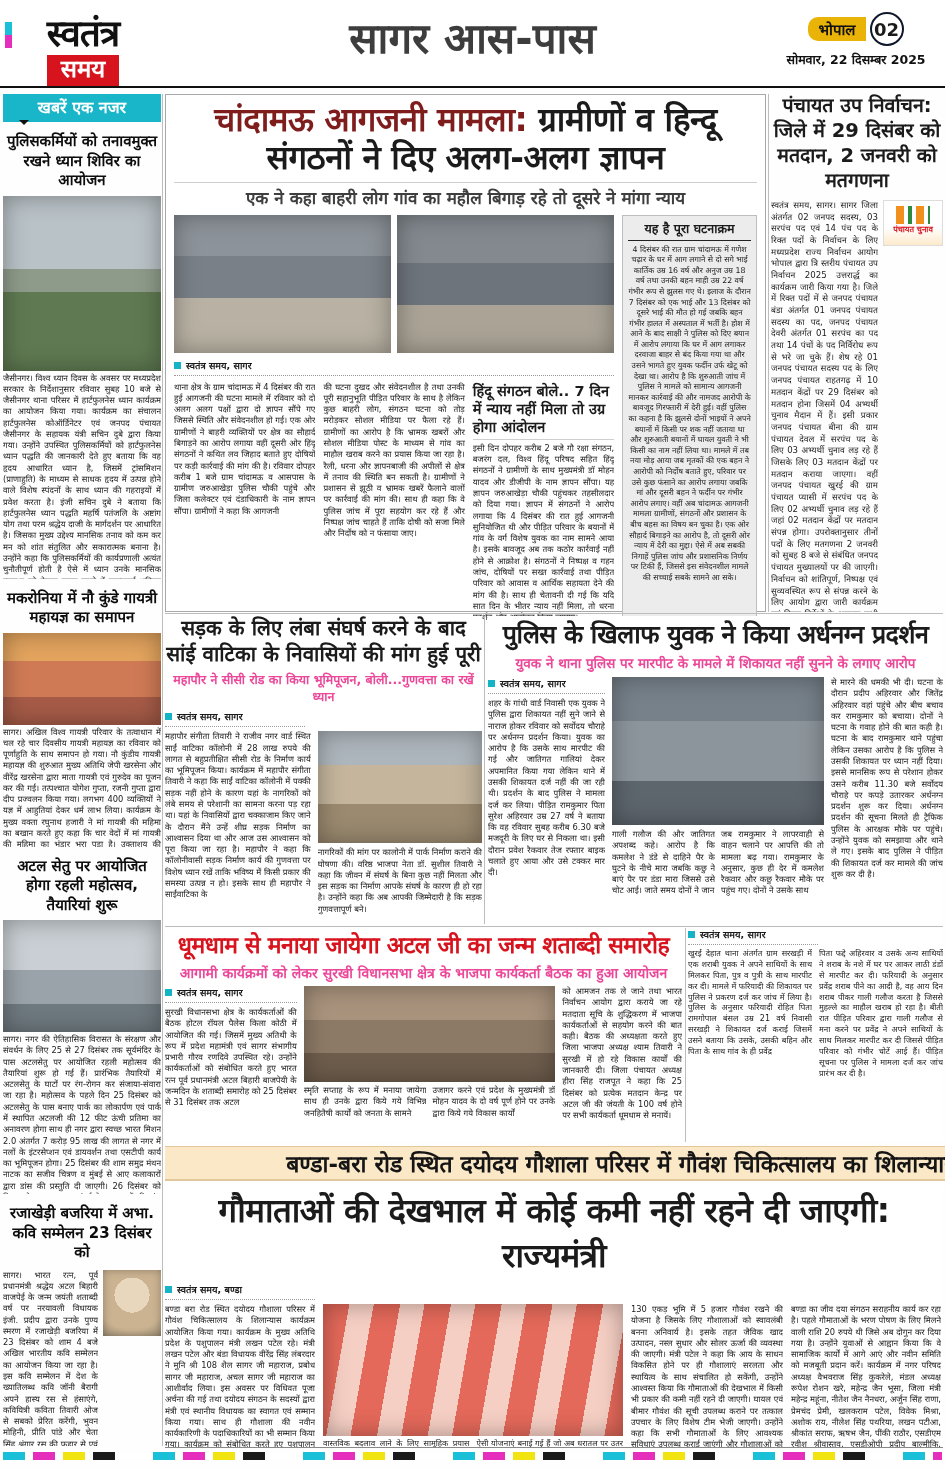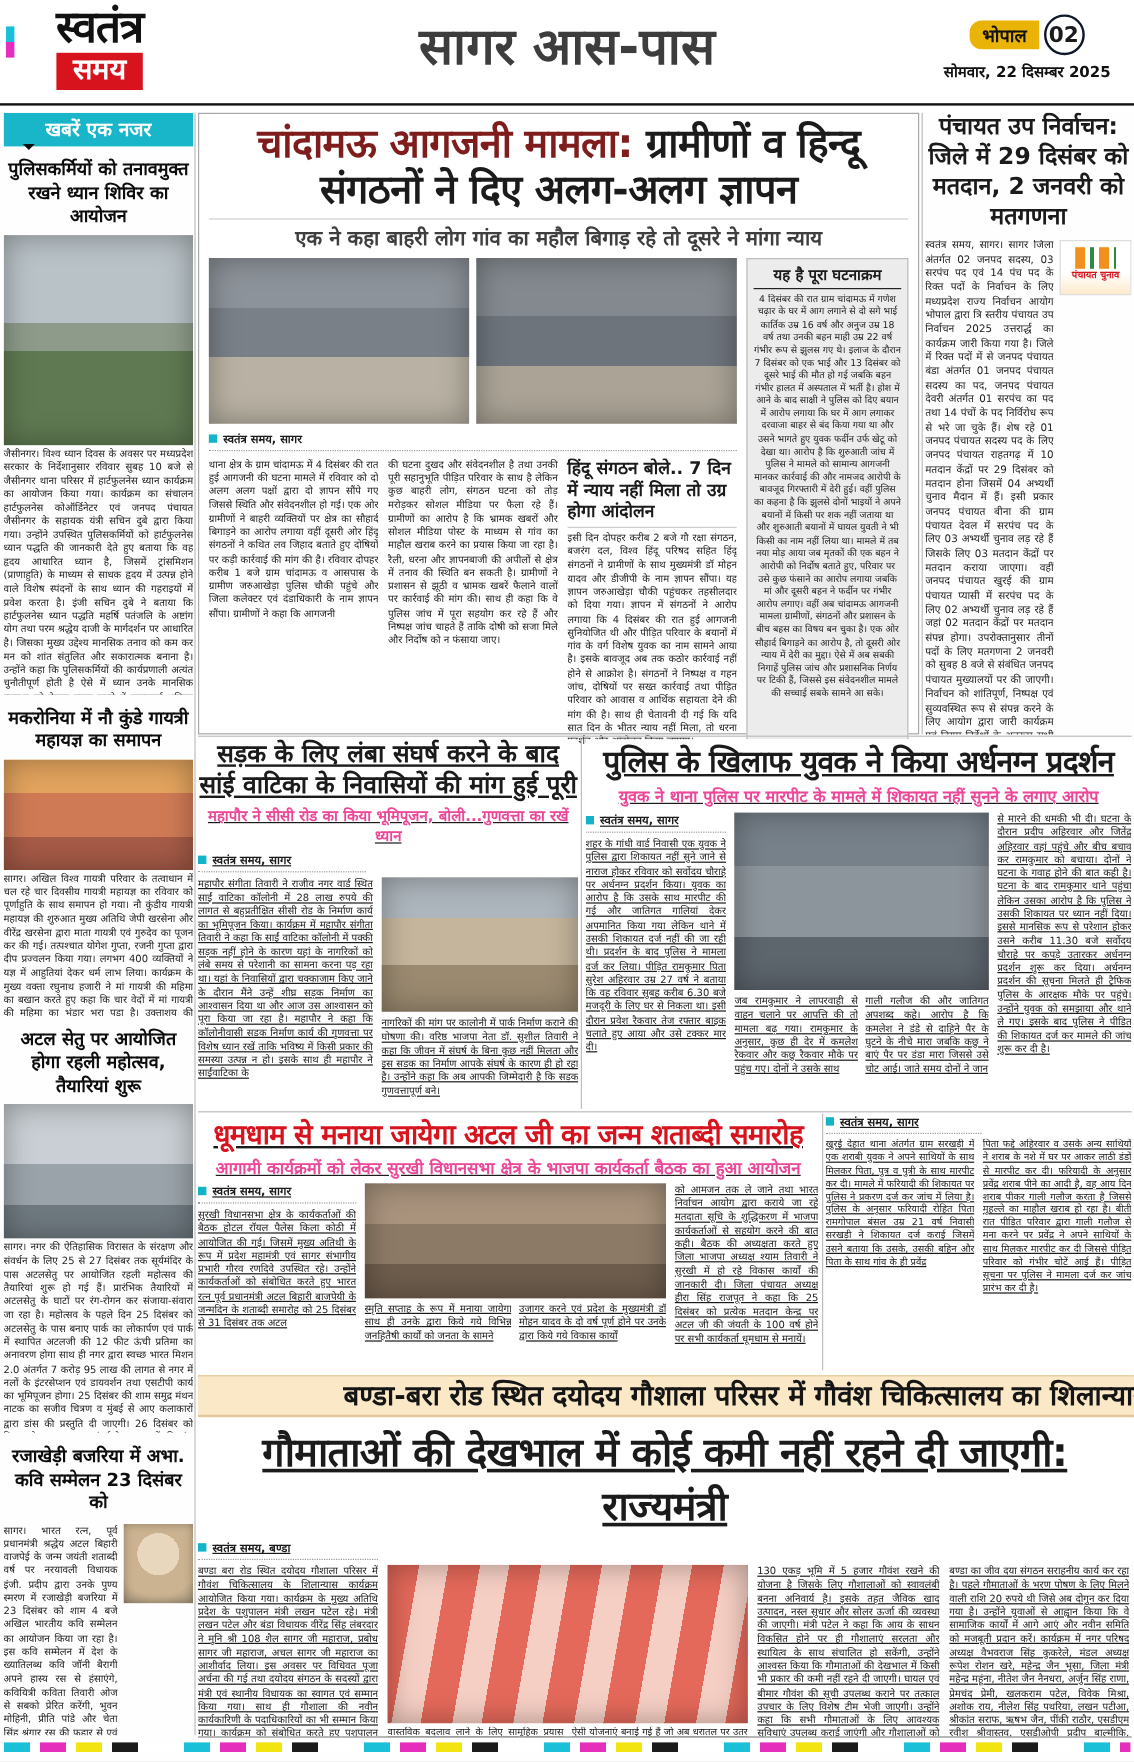--- a/index.html
+++ b/index.html
@@ -6,21 +6,21 @@
   html,body { background:#e8e8e8; }
   #page {
     position:relative; width:945px; height:1468px; background:#fefefe;
     font-family:"DejaVu Sans", sans-serif; color:#1b1b1b; overflow:hidden;
     margin:0 auto;
   }
   
   #masthead { position:absolute; left:0; top:0; width:945px; height:88px; border-bottom:2px solid #111; background:#fff; }
   .regmark-left { position:absolute; left:5px; top:22px; width:7px; height:26px;
     background:linear-gradient(180deg,#19c0d8 0 50%,#e52ebc 50% 100%); }
-  .logo { position:absolute; left:18px; top:4px; width:130px; text-align:center; }
+  .logo { position:absolute; left:18px; top:15px; width:130px; text-align:center; }
   .logo-top { font-size:37px; font-weight:700; color:#111; line-height:1.05; letter-spacing:-1px; }
   .logo-bottom { display:inline-block; background:#d7141e; color:#fff; font-size:24px; font-weight:700;
     padding:0 14px 2px; line-height:1.2; margin-top:1px; }
   .section-title { position:absolute; left:0; right:0; top:8px; text-align:center;
     font-size:42px; font-weight:700; color:#3d3d3d; letter-spacing:0; }
   .epaper-bar { position:absolute; left:255px; top:61px; width:520px; height:21px;
     background:#e2e2e2; display:flex; align-items:center; justify-content:center; gap:6px; }
   .epaper-badge { background:#1cb9cf; color:#fff; font-size:11px; font-weight:700; padding:1px 8px; }
   .site { font-size:13px; font-weight:700; color:#111; }
   .edition { position:absolute; right:14px; top:12px; width:150px; text-align:center; }
@@ -67,21 +67,21 @@
   .event-box .body-txt { font-size:7.8px; text-align:center; }
   
   #panchayat { position:absolute; left:771px; top:94px; width:172px; height:518px; overflow:hidden; }
   #panchayat h2 { font-size:19.5px; line-height:1.28; font-weight:700; text-align:center; margin-bottom:6px; }
   .panch-logo { float:right; width:60px; height:46px; margin:0 0 3px 5px; border:1px solid #ddd; text-align:center;
     background:linear-gradient(180deg,#fff 0 60%, #fdeacc 100%); }
   .panch-logo .flagbars { margin:5px auto 2px; width:34px; height:18px;
     background:repeating-linear-gradient(90deg,#f2901e 0 8px,#fff 8px 12px,#2d8a3e 12px 16px,#fff 16px 20px); }
   .panch-logo .panch-txt { font-size:8px; font-weight:700; color:#d7141e; line-height:1.1; }
   
-  .article { position:absolute; background:#fff; overflow:hidden;text-decoration:underline; }
+  .article { position:absolute; background:#fff; overflow:hidden; }
   #sai { left:165px; top:616px; width:317px; height:308px; }
   #sai h2 { font-size:20.5px; line-height:1.25; font-weight:700; text-align:center; }
   .subhead2 { font-size:12.5px; font-weight:700; text-align:center; color:#ec4899; margin:4px 0 5px; }
   .sai-flex { display:flex; gap:7px; height:222px; overflow:hidden; }
   .sai-left { width:47%; }
   .sai-right { width:53%; }
   .photo-bhoomipujan { height:112px; background:linear-gradient(180deg,#aeb6bd 0 30%,#c4b59c 30% 65%,#9b8a70 65% 100%); margin-bottom:4px; }
   #police { left:488px; top:616px; width:455px; height:308px; }
   #police h2 { font-size:25px; font-weight:700; text-align:center; letter-spacing:-0.5px; }
   #police .subhead2 { font-size:13.5px; }
@@ -237,22 +237,22 @@
     <h2>पुलिस के खिलाफ युवक ने किया अर्धनग्न प्रदर्शन</h2>
     <div class="subhead2">युवक ने थाना पुलिस पर मारपीट के मामले में शिकायत नहीं सुनने के लगाए आरोप</div>
     <div class="police-flex">
       <div class="police-c1">
         <div class="byline"><span class="sq"></span><span>स्वतंत्र समय, सागर</span></div>
         <p class="body-txt">शहर के गांधी वार्ड निवासी एक युवक ने पुलिस द्वारा शिकायत नहीं सुने जाने से नाराज होकर रविवार को सर्वोदय चौराहे पर अर्धनग्न प्रदर्शन किया। युवक का आरोप है कि उसके साथ मारपीट की गई और जातिगत गालियां देकर अपमानित किया गया लेकिन थाने में उसकी शिकायत दर्ज नहीं की जा रही थी। प्रदर्शन के बाद पुलिस ने मामला दर्ज कर लिया। पीड़ित रामकुमार पिता सुरेश अहिरवार उम्र 27 वर्ष ने बताया कि वह रविवार सुबह करीब 6.30 बजे मजदूरी के लिए घर से निकला था। इसी दौरान प्रवेश रैकवार तेज रफ्तार बाइक चलाते हुए आया और उसे टक्कर मार दी।</p>
       </div>
       <div class="police-center">
         <div class="photo photo-protest"></div>
         <div class="police-caps">
+          <p class="body-txt">गाली गलौज की और जातिगत अपशब्द कहे। आरोप है कि कमलेश ने डंडे से दाहिने पैर के घुटने के नीचे मारा जबकि कछु ने बाएं पैर पर डंडा मारा जिससे उसे चोट आई। जाते समय दोनों ने जान</p>
           <p class="body-txt">जब रामकुमार ने लापरवाही से वाहन चलाने पर आपत्ति की तो मामला बढ़ गया। रामकुमार के अनुसार, कुछ ही देर में कमलेश रैकवार और कछु रैकवार मौके पर पहुंच गए। दोनों ने उसके साथ</p>
-          <p class="body-txt">गाली गलौज की और जातिगत अपशब्द कहे। आरोप है कि कमलेश ने डंडे से दाहिने पैर के घुटने के नीचे मारा जबकि कछु ने बाएं पैर पर डंडा मारा जिससे उसे चोट आई। जाते समय दोनों ने जान</p>
         </div>
       </div>
       <p class="police-c4 body-txt">से मारने की धमकी भी दी। घटना के दौरान प्रदीप अहिरवार और जितेंद्र अहिरवार वहां पहुंचे और बीच बचाव कर रामकुमार को बचाया। दोनों ने घटना के गवाह होने की बात कही है। घटना के बाद रामकुमार थाने पहुंचा लेकिन उसका आरोप है कि पुलिस ने उसकी शिकायत पर ध्यान नहीं दिया। इससे मानसिक रूप से परेशान होकर उसने करीब 11.30 बजे सर्वोदय चौराहे पर कपड़े उतारकर अर्धनग्न प्रदर्शन शुरू कर दिया। अर्धनग्न प्रदर्शन की सूचना मिलते ही ट्रैफिक पुलिस के आरक्षक मौके पर पहुंचे। उन्होंने युवक को समझाया और थाने ले गए। इसके बाद पुलिस ने पीड़ित की शिकायत दर्ज कर मामले की जांच शुरू कर दी है।</p>
     </div>
   </section>
 
   <div class="hline" style="left:165px; top:926px; width:778px;"></div>
   <div class="vline" style="left:685px; top:928px; height:214px;"></div>
 
   <section id="atal" class="article">

